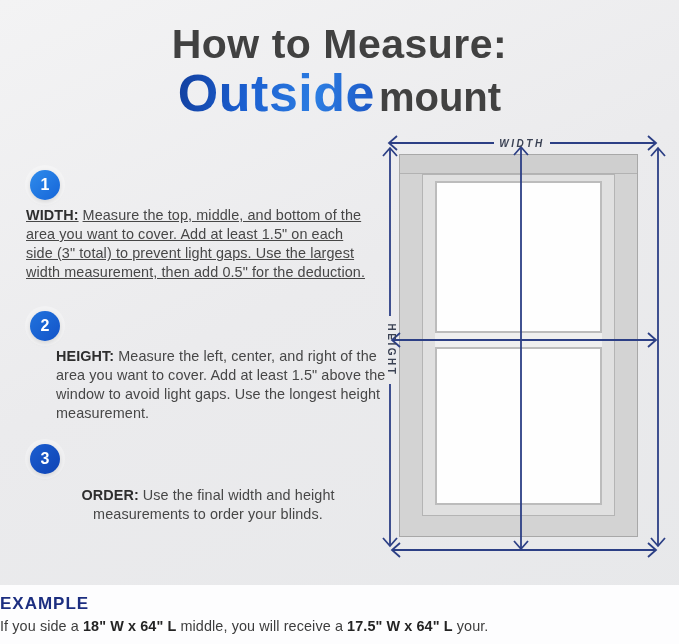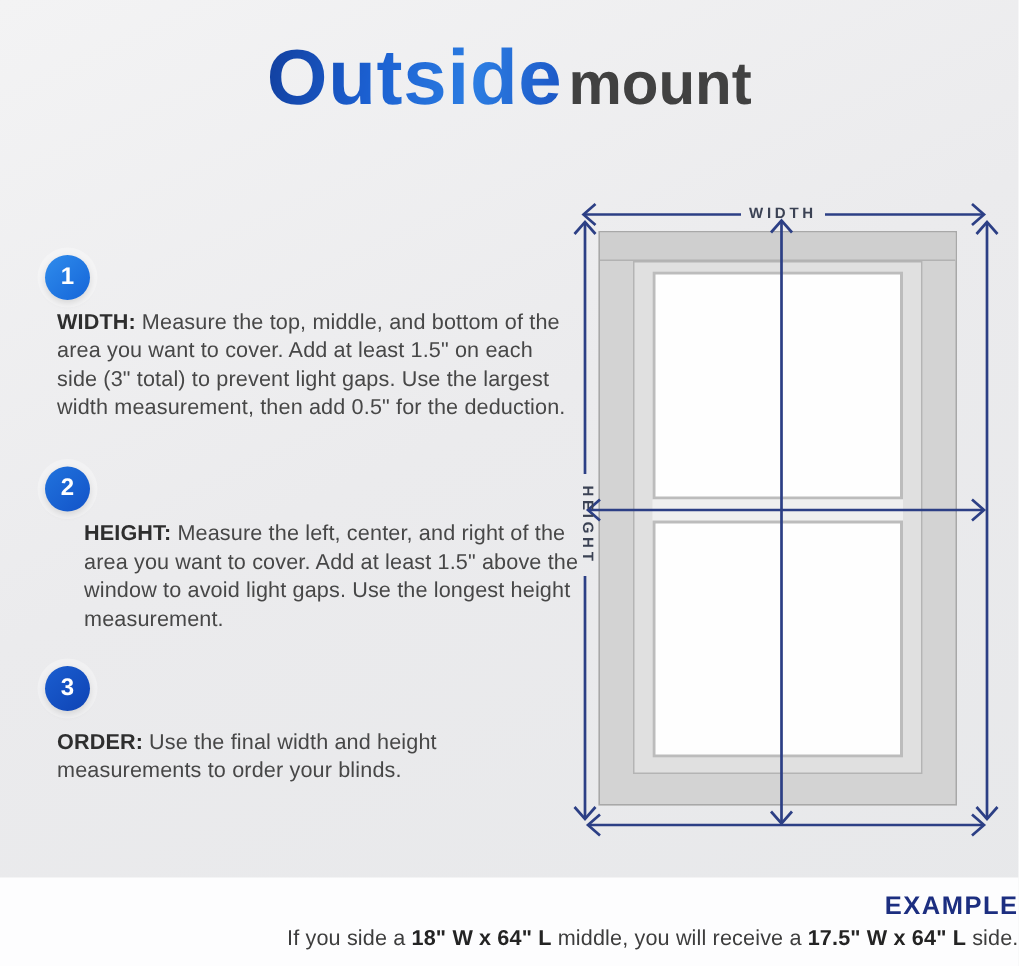--- a/index.html
+++ b/index.html
@@ -30,25 +30,25 @@
     display:flex; align-items:center; justify-content:center;
     color:#fff; font-size:16px; font-weight:700;
     box-shadow:0 0 0 5px rgba(255,255,255,.30), 0 2px 5px rgba(0,0,0,.18);
   }
   .step-text {
     position:absolute; font-size:14.4px; line-height:19px; color:#474747; letter-spacing:.1px;
   }
   .step-text strong { color:#2e2e2e; font-weight:700; padding-right:4px; }
 
   #badge-1 { left:30px; top:170px; }
-  #text-1  { left:38px; top:206px; width:340px; }
+  #text-1  { left:26px; top:206px; width:340px;text-decoration:underline; }
   #badge-2 { left:30px; top:311px; }
   #text-2  { left:56px; top:347px; width:348px; }
   #badge-3 { left:30px; top:444px; }
-  #text-3  { left:38px; top:486px; width:340px; }
+  #text-3  { left:38px; top:486px; width:340px;text-align:center; }
 
   
   .frame {
     position:absolute; left:399px; top:154px; width:239px; height:383px;
     background:#d3d3d3; border:1px solid #a8a8a8;
   }
   .head-band { position:absolute; left:0; top:0; right:0; height:19px; background:#cfcfcf; border-bottom:1px solid #b2b2b2; }
   .sash {
     position:absolute; left:22px; right:22px; top:19px; bottom:20px;
     background:#e0e0e0; border:1px solid #b4b4b4;
@@ -60,36 +60,37 @@
   .pane-upper { top:6px; height:152px; }
   .pane-lower { top:172px; bottom:10px; }
   .rail { position:absolute; left:12px; right:12px; top:158px; height:14px; background:#efefef; }
 
   .arrows-svg { position:absolute; left:0; top:0; width:679px; height:644px; z-index:5; pointer-events:none; }
 
   .dim-label {
     position:absolute; z-index:6; font-size:10px; font-weight:700; color:#3b4254;
     letter-spacing:2.5px;
   }
-  #width-label  { left:522px; top:143px; transform:translate(-50%,-50%); }
+  #width-label  { left:522px; top:143px; transform:translate(-50%,-50%);font-style:italic; }
   #height-label { left:391px; top:350px; transform:translate(-50%,-50%) rotate(90deg); }
 
   
   .example-strip {
     position:absolute; left:0; bottom:0; width:100%; height:59px;
-    background:#fdfdfe; text-align:right; padding-top:9px;
+    background:#fdfdfe; text-align:left; padding-top:9px;
   }
   .example-heading { font-size:17px; font-weight:700; color:#1c2e80; letter-spacing:1px; }
   .example-line { margin-top:4px; font-size:14.4px; color:#3d3d3d; letter-spacing:.1px; }
   .example-line .b { font-weight:700; color:#242424; }
 </style>
 </head>
 <body>
 
 <header class="title-wrap">
+  <div class="title-line1">How to Measure:</div>
   <div class="title-line2">
     <span class="title-accent">Outside</span><span class="title-suffix">mount</span>
   </div>
 </header>
 
 <div class="badge" id="badge-1" style="background: linear-gradient(135deg, rgb(47, 140, 236), rgb(21, 101, 216));">
   <span>1</span>
 </div>
 <p class="step-text" id="text-1">
   <strong>WIDTH:</strong><span>Measure the top, middle, and bottom of the area you want to cover. Add at least 1.5" on each side (3" total) to prevent light gaps. Use the largest width measurement, then add 0.5" for the deduction.</span>
@@ -157,14 +158,14 @@
     <polyline points="400,333 392,340 400,347"></polyline>
     <polyline points="648,333 656,340 648,347"></polyline>
   </g>
 </svg>
 
 <span class="dim-label" id="width-label">WIDTH</span>
 <span class="dim-label" id="height-label">HEIGHT</span>
 
 <footer class="example-strip">
   <div class="example-heading">EXAMPLE</div>
-  <div class="example-line"><span>If you side a </span><span class="b">18" W x 64" L</span><span> middle, you will receive a </span><span class="b">17.5" W x 64" L</span><span> side.</span></div>
+  <div class="example-line"><span>If you side a </span><span class="b">18" W x 64" L</span><span> middle, you will receive a </span><span class="b">17.5" W x 64" L</span><span> your.</span></div>
 </footer>
 
 </body></html>

